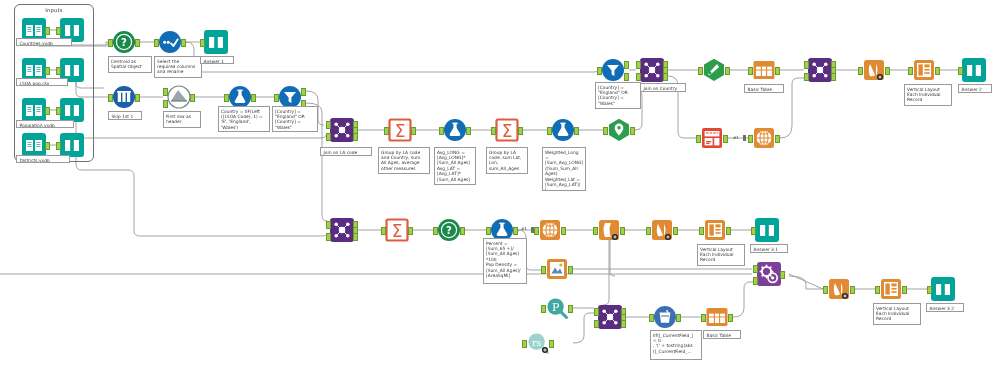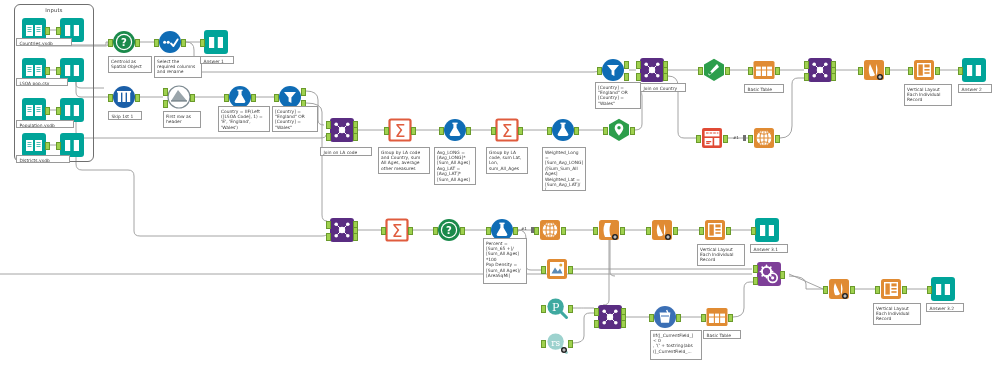--- a/index.html
+++ b/index.html
@@ -775,21 +775,21 @@
       <svg viewBox="0 0 24 24">
           <circle cx="10.6" cy="10.6" r="8.2" fill="#3fa9a0"></circle>
       <path d="M16.4 16.4 L21.5 21.5" stroke="#3fa9a0" stroke-width="3" stroke-linecap="round"></path>
       <text x="10.6" y="15" font-size="11" font-family="DejaVu Serif, serif" fill="#fff" text-anchor="middle">P</text>
         </svg>
     </span>
     <span class="anchor in"></span>
     <span class="anchor out"></span>
   </div>
 
-  <div class="tool" style="left:545px;top:331px;">
+  <div class="tool" style="left:526px;top:331px;">
     <span class="glyph">
       <svg viewBox="0 0 24 24">
           <circle cx="10.6" cy="10.6" r="8.2" fill="#9dd2ce"></circle>
       <path d="M16.4 16.4 L21.5 21.5" stroke="#9dd2ce" stroke-width="3" stroke-linecap="round"></path>
       <text x="10.6" y="14.6" font-size="9" font-family="DejaVu Serif, serif" fill="#fff" text-anchor="middle">rs</text>
       <circle cx="19" cy="19" r="3" fill="#222"></circle>
           <path d="M19 17.3v3.4M17.3 19h3.4" stroke="#fff" stroke-width="0.9"></path>
         </svg>
     </span>
     <span class="anchor in"></span>

